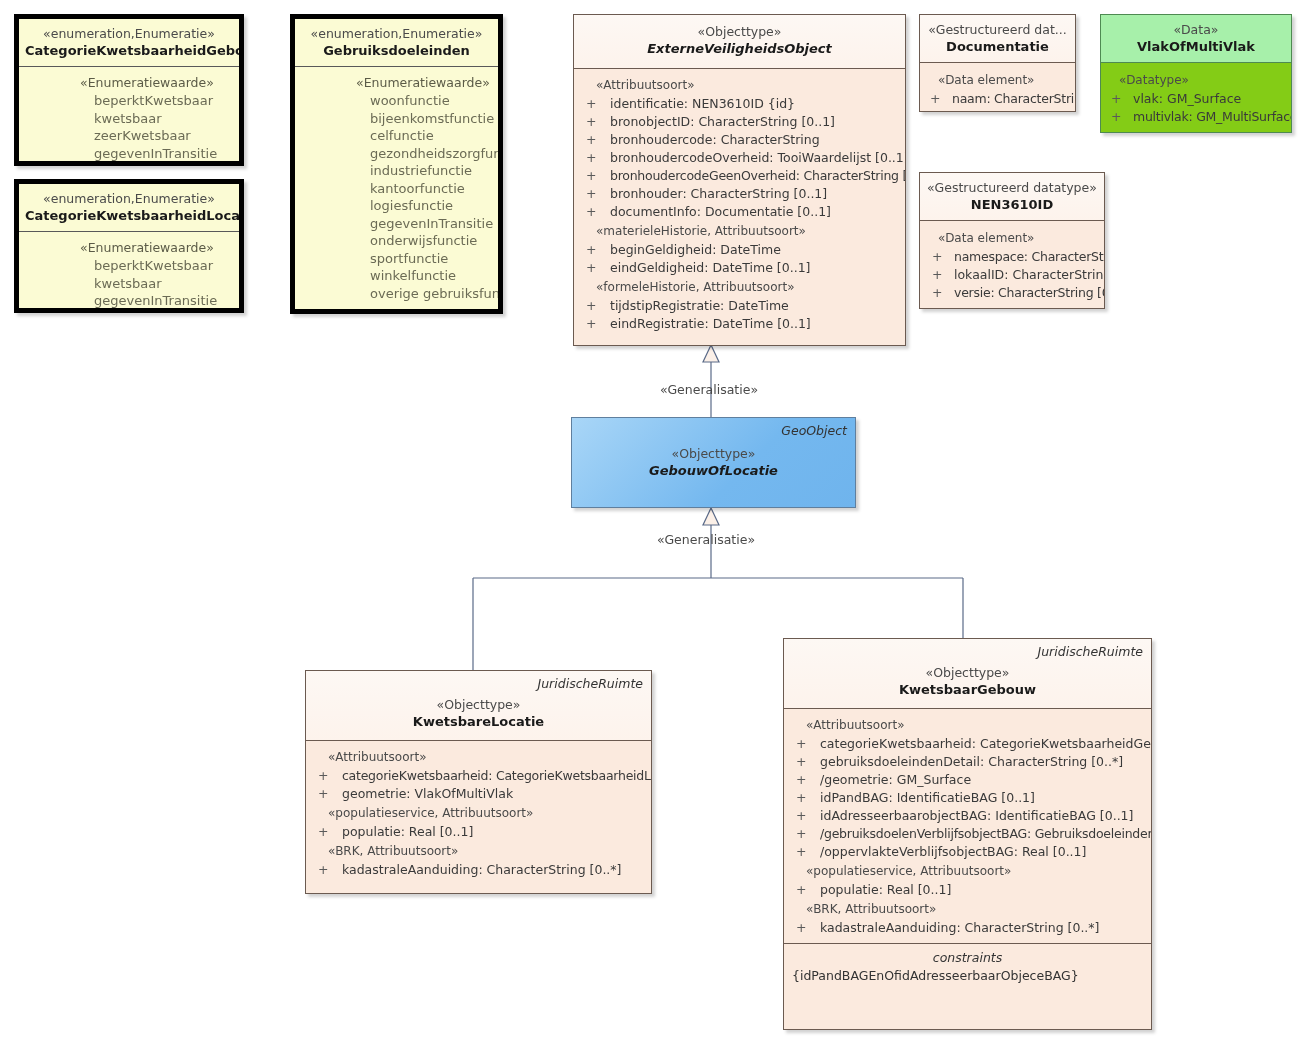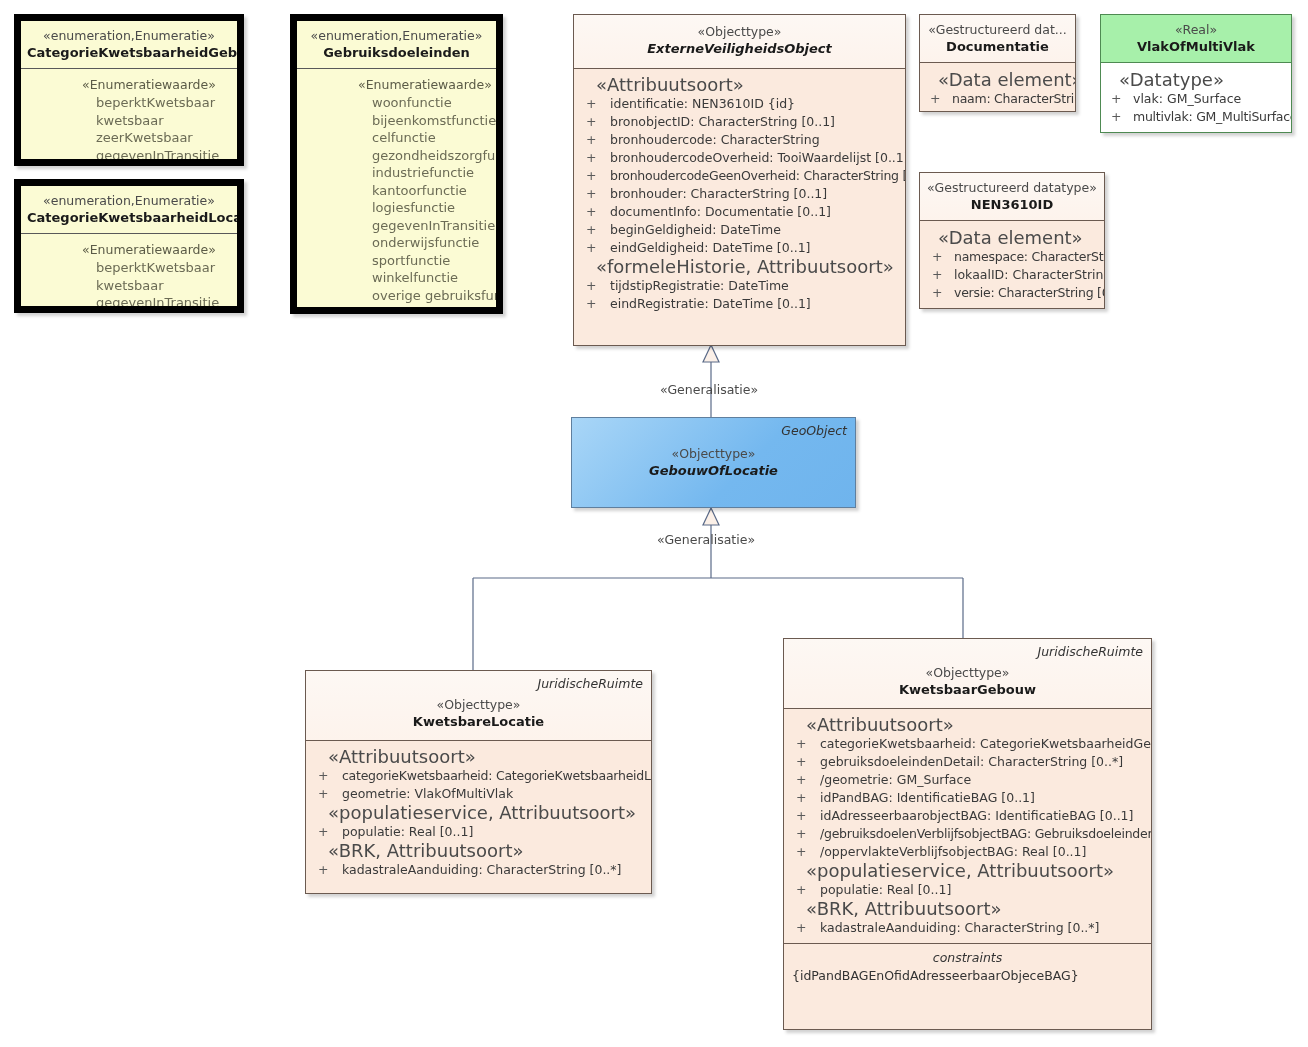--- a/index.html
+++ b/index.html
@@ -69,21 +69,21 @@
     right: 8px;
     top: 5px;
     font-size: 12.5px;
     font-style: italic;
     color: #333333;
     white-space: nowrap;
   }
 
   
   .enum {
-    border: 7px solid #000000;
+    border: 5px solid #000000;
     background: #3b82f6;
   }
   .enum .hdr { background: #fbfbd4; }
   .enum .body { background: #fbfbd4; padding-left: 47px; }
   .enum .sep { border-top: 1px solid #595959; }
   .enum .group {
     font-size: 12.5px;
     color: #5b5b47;
     padding-left: 14px;
     line-height: 18px;
@@ -104,32 +104,32 @@
   }
   .peach .hdr {
     background: linear-gradient(to bottom, #fdf8f4 0%, #fdf3ec 100%);
   }
   .peach .body { background: #fbeade; }
   .peach .sep { border-top: 1px solid #6b5a50; }
 
   
   .green { border: 1px solid #4e8a52; background: #a7f0aa; }
   .green .hdr { background: #a7f0aa; }
-  .green .body { background: #ffffff; }
+  .green .body { background: #84cc16; }
   .green .sep { border-top: 1px solid #4e8a52; }
 
   
   .blue {
     border: 1px solid #5f7f9e;
     background: linear-gradient(135deg, #a9d6f7 0%, #74b8ef 60%, #6fb4ed 100%);
   }
 
   
   .grp {
-    font-size: 18px;
+    font-size: 12px;
     color: #4a4a4a;
     line-height: 20px;
     padding-left: 18px;
     white-space: nowrap;
   }
   .attr {
     font-size: 12.5px;
     color: #3a3a3a;
     line-height: 18px;
     white-space: nowrap;
@@ -274,20 +274,21 @@
       </div>
       <div class="attr">
         <span class="vis">+</span>
         <span>bronhouder: CharacterString [0..1]</span>
       </div>
       <div class="attr">
         <span class="vis">+</span>
         <span>documentInfo: Documentatie [0..1]</span>
       </div>
 
+      <div class="grp">«materieleHistorie, Attribuutsoort»</div>
       <div class="attr">
         <span class="vis">+</span>
         <span>beginGeldigheid: DateTime</span>
       </div>
       <div class="attr">
         <span class="vis">+</span>
         <span>eindGeldigheid: DateTime [0..1]</span>
       </div>
 
       <div class="grp">«formeleHistorie, Attribuutsoort»</div>
@@ -316,21 +317,21 @@
       </div>
       <div class="attr" style="padding-left:28px;">
         <span class="vis" style="left:6px;">+</span>
         <span>link: CharacterString</span>
       </div>
     </div>
   </div>
 
   <div class="uml-box green" style="left:1100px; top:14px; width:192px; height:119px;">
     <div class="hdr">
-      <div class="stereo">«Real»</div>
+      <div class="stereo">«Data»</div>
       <div class="cname">VlakOfMultiVlak</div>
     </div>
     <div class="sep"></div>
     <div class="body">
       <div class="grp" style="padding-left:14px;">«Datatype»</div>
       <div class="attr" style="padding-left:28px;">
         <span class="vis" style="left:6px;">+</span>
         <span>vlak: GM_Surface</span>
       </div>
       <div class="attr narrow" style="padding-left:28px;">

